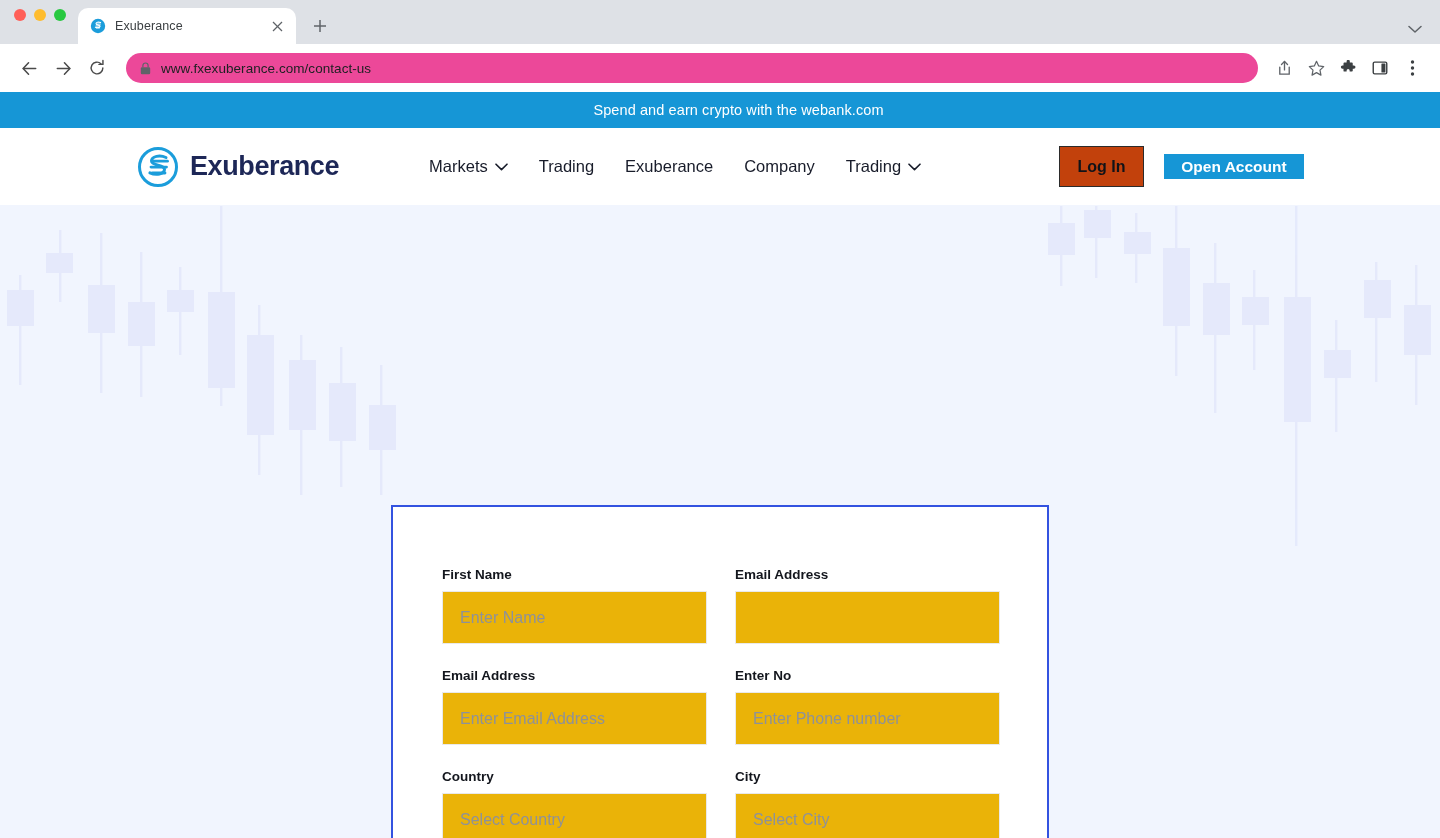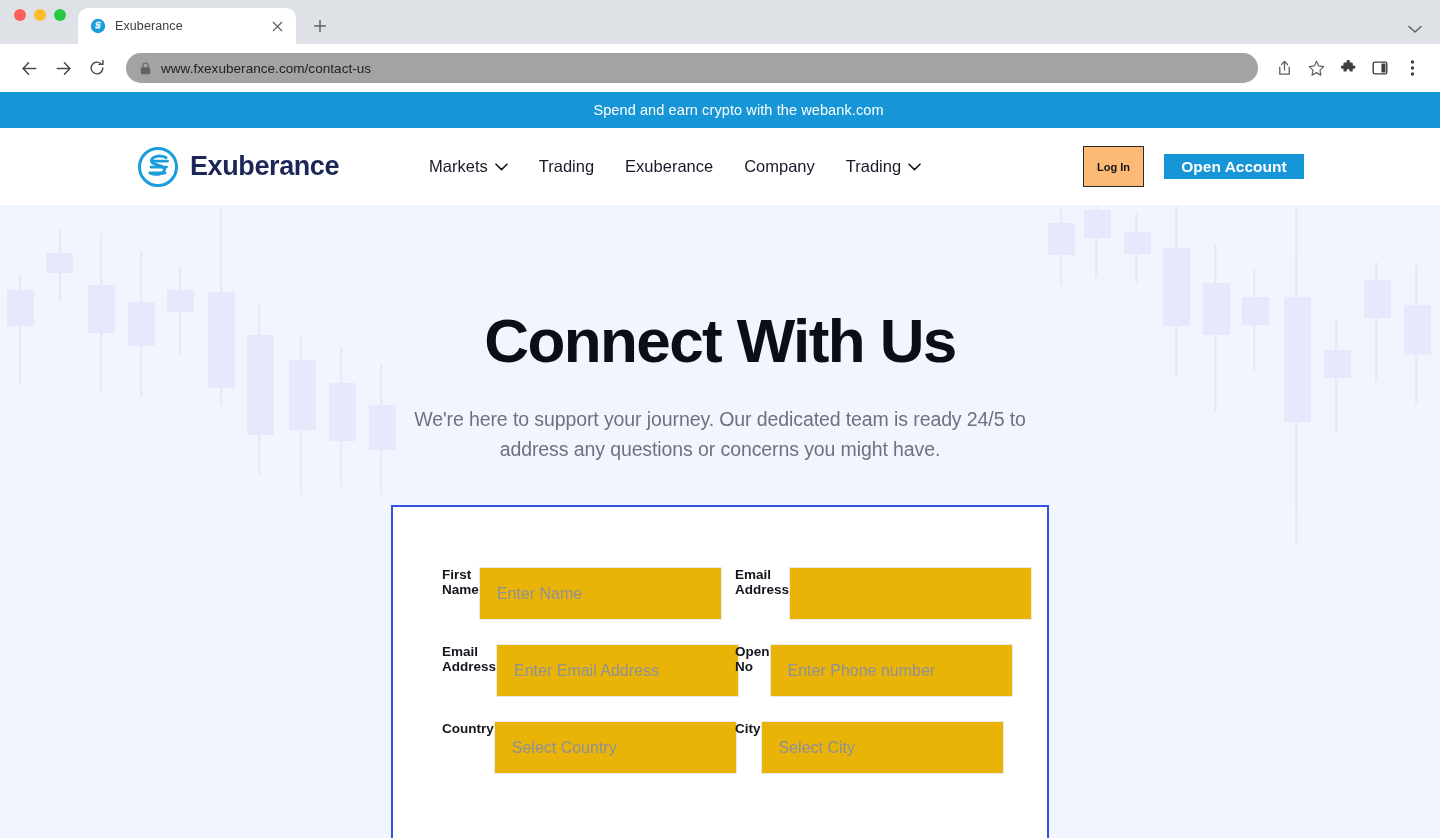--- a/index.html
+++ b/index.html
@@ -107,21 +107,21 @@
   .nav-btn {
     width: 30px; height: 30px;
     display: flex; align-items: center; justify-content: center;
     color: #4a4a4a;
     border-radius: 50%;
     flex: 0 0 30px;
   }
   .omnibox {
     flex: 1;
     height: 30px;
-    background: #a3a3a3;
+    background: #ec4899;
     border-radius: 16px;
     display: flex;
     align-items: center;
     padding: 0 14px;
     gap: 10px;
     margin: 0 8px 0 10px;
   }
   .lock-icon { display: flex; align-items: center; color: #5f6368; flex: 0 0 auto; }
   .omnibox-url {
     font-size: 13.5px;
@@ -199,26 +199,26 @@
   }
   .chevron { display: flex; align-items: center; color: #181c2a; }
 
   .header-actions {
     margin-left: auto;
     display: flex;
     align-items: center;
     gap: 20px;
   }
   .btn-login {
-    width: 61px;
+    width: 85px;
     height: 41px;
     border: 1px solid #2b2b2b;
-    background: #fdba74;
+    background: #c2410c;
     color: #111318;
-    font-size: 11px;
+    font-size: 16px;
     font-weight: bold;
     display: flex;
     align-items: center;
     justify-content: center;
     font-family: "Liberation Sans", sans-serif;
   }
   .btn-open {
     width: 140px;
     height: 25px;
     background: #1696d6;
@@ -279,21 +279,21 @@
     border: 2px solid #3352e0;
     z-index: 3;
     padding: 60px 49px 40px;
   }
   .form-grid {
     display: grid;
     grid-template-columns: 265px 265px;
     column-gap: 28px;
     row-gap: 24px;
   }
-  .field { display: flex; }
+  .field { display: flex; flex-direction: column; }
   .field-label {
     font-size: 13.5px;
     font-weight: bold;
     color: #13161d;
     margin-bottom: 9px;
     letter-spacing: 0px;
   }
   .field-input {
     height: 53px;
     border: 1px solid #e9e9ea;
@@ -510,45 +510,41 @@
           <rect x="1284" y="92" width="27" height="125"></rect>
         <rect x="1335" y="115" width="2.4" height="112"></rect>
           <rect x="1324" y="145" width="27" height="28"></rect>
         <rect x="1375" y="57" width="2.4" height="120"></rect>
           <rect x="1364" y="75" width="27" height="38"></rect>
         <rect x="1415" y="60" width="2.4" height="140"></rect>
           <rect x="1404" y="100" width="27" height="50"></rect>
       </g>
     </svg>
 
-    <div class="hero-inner">
-      <h1 class="hero-title">Connect With Us</h1>
-      <p class="hero-sub">We're here to support your journey. Our dedicated team is ready 24/5 to address any questions or concerns you might have.</p>
-    </div>
 
     <div class="form-card">
       <div class="form-grid">
 
         <div class="field">
           <label class="field-label">First Name</label>
           <input class="field-input" type="text" placeholder="Enter Name" style="">
         </div>
 
         <div class="field">
           <label class="field-label">Email Address</label>
           <input class="field-input" type="text" placeholder="" style="">
         </div>
 
         <div class="field">
           <label class="field-label">Email Address</label>
           <input class="field-input" type="text" placeholder="Enter Email Address" style="">
         </div>
 
         <div class="field">
-          <label class="field-label">Open No</label>
+          <label class="field-label">Enter No</label>
           <input class="field-input" type="text" placeholder="Enter Phone number" style="">
         </div>
 
         <div class="field">
           <label class="field-label">Country</label>
           <input class="field-input" type="text" readonly="" placeholder="Select Country" style="">
         </div>
 
         <div class="field">
           <label class="field-label">City</label>

